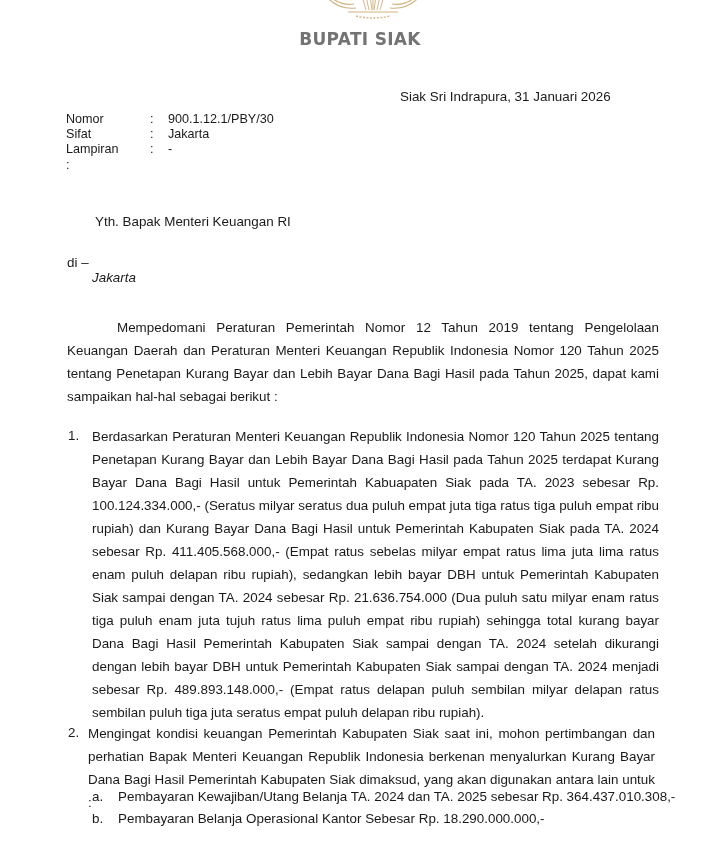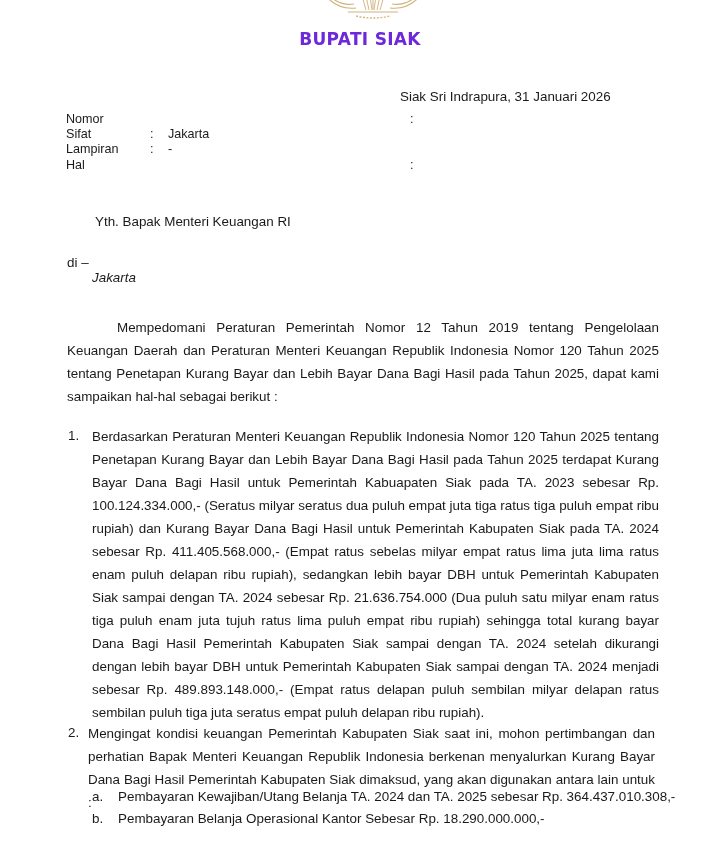--- a/index.html
+++ b/index.html
@@ -25,21 +25,21 @@
     .kop-title {
       position: absolute;
       left: 0;
       width: 720px;
       top: 29px;
       text-align: center;
       font-family: "DejaVu Sans", sans-serif;
       font-weight: bold;
       font-size: 17px;
       letter-spacing: 0.3px;
-      color: #6d28d9;
+      color: #737373;
     }
     .date-line {
       position: absolute;
       left: 400px;
       top: 89px;
       font-size: 13.4px;
     }
     .meta {
       position: absolute;
       left: 66px;
@@ -126,33 +126,33 @@
   </svg>
 </div>
 <div class="kop-title">BUPATI SIAK</div>
 
 <div class="date-line">Siak Sri Indrapura, 31 Januari 2026</div>
 
 <div class="meta">
   <div class="meta-row">
     <span class="meta-label">Nomor</span>
     <span class="meta-colon">:</span>
+    <span class="meta-value">900.1.12.1/PBY/30</span>
   </div>
   <div class="meta-row">
     <span class="meta-label">Sifat</span>
     <span class="meta-colon">:</span>
     <span class="meta-value">Jakarta</span>
   </div>
   <div class="meta-row">
     <span class="meta-label">Lampiran</span>
     <span class="meta-colon">:</span>
     <span class="meta-value">-</span>
   </div>
   <div class="meta-row">
-    <span class="meta-label">Hal</span>
     <span class="meta-colon">:</span>
   </div>
 </div>
 
 <div class="addressee">Yth. Bapak Menteri Keuangan RI</div>
 <div class="di">di –</div>
 <div class="kota">Jakarta</div>
 
 <div class="para intro">Mempedomani Peraturan Pemerintah Nomor 12 Tahun 2019 tentang Pengelolaan Keuangan Daerah dan Peraturan Menteri Keuangan Republik Indonesia Nomor 120 Tahun 2025 tentang Penetapan Kurang Bayar dan Lebih Bayar Dana Bagi Hasil pada Tahun 2025, dapat kami sampaikan hal-hal sebagai berikut :</div>
 

